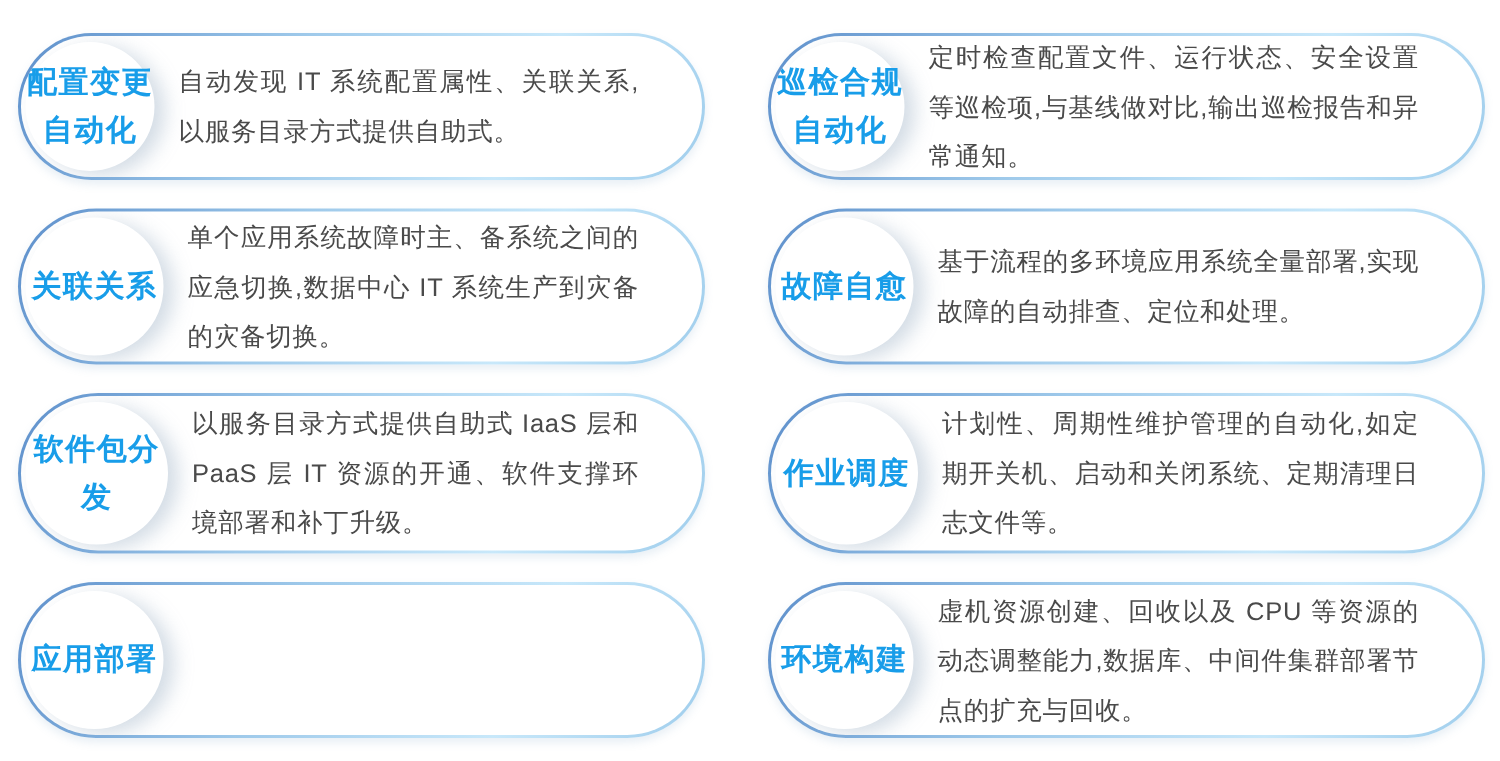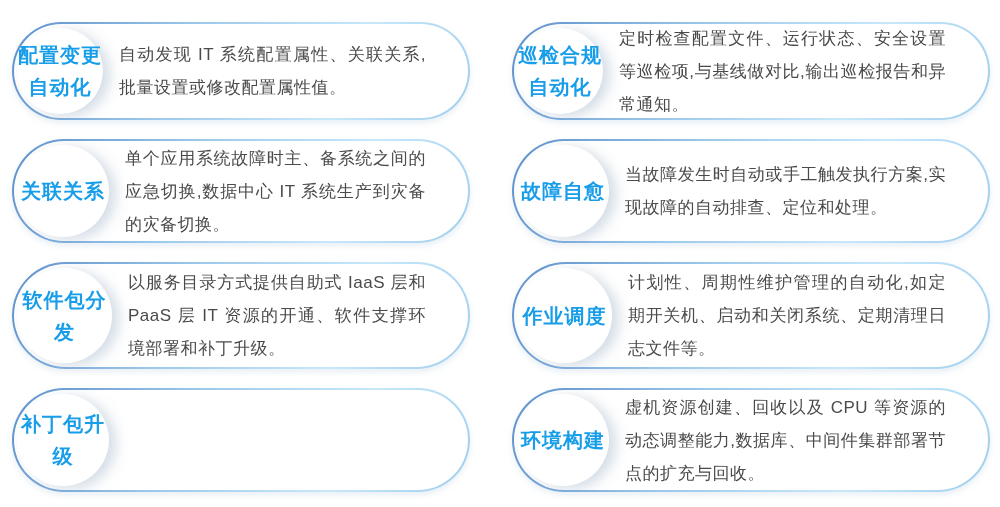--- a/index.html
+++ b/index.html
@@ -79,21 +79,21 @@
 
 <div class="stage">
   <div class="grid">
 
     <div class="card">
       <div class="card-inner">
         <div class="badge">
           <span class="badge-label">配置变更
 自动化</span>
         </div>
-        <p class="desc">自动发现 IT 系统配置属性、关联关系,批量设置或修改配置属性值。</p>
+        <p class="desc">自动发现 IT 系统配置属性、关联关系,以服务目录方式提供自助式。</p>
       </div>
     </div>
 
     <div class="card">
       <div class="card-inner">
         <div class="badge">
           <span class="badge-label">巡检合规
 自动化</span>
         </div>
         <p class="desc">定时检查配置文件、运行状态、安全设置等巡检项,与基线做对比,输出巡检报告和异常通知。</p>
@@ -107,21 +107,21 @@
         </div>
         <p class="desc">单个应用系统故障时主、备系统之间的应急切换,数据中心 IT 系统生产到灾备的灾备切换。</p>
       </div>
     </div>
 
     <div class="card">
       <div class="card-inner">
         <div class="badge">
           <span class="badge-label">故障自愈</span>
         </div>
-        <p class="desc">当故障发生时自动或手工触发执行方案,实现故障的自动排查、定位和处理。</p>
+        <p class="desc">基于流程的多环境应用系统全量部署,实现故障的自动排查、定位和处理。</p>
       </div>
     </div>
 
     <div class="card">
       <div class="card-inner">
         <div class="badge">
           <span class="badge-label">软件包分发</span>
         </div>
         <p class="desc">以服务目录方式提供自助式 IaaS 层和PaaS 层 IT 资源的开通、软件支撑环境部署和补丁升级。</p>
       </div>
@@ -132,21 +132,21 @@
         <div class="badge">
           <span class="badge-label">作业调度</span>
         </div>
         <p class="desc">计划性、周期性维护管理的自动化,如定期开关机、启动和关闭系统、定期清理日志文件等。</p>
       </div>
     </div>
 
     <div class="card">
       <div class="card-inner">
         <div class="badge">
-          <span class="badge-label">补丁包升级</span>
+          <span class="badge-label">应用部署</span>
         </div>
       </div>
     </div>
 
     <div class="card">
       <div class="card-inner">
         <div class="badge">
           <span class="badge-label">环境构建</span>
         </div>
         <p class="desc">虚机资源创建、回收以及 CPU 等资源的动态调整能力,数据库、中间件集群部署节点的扩充与回收。</p>

